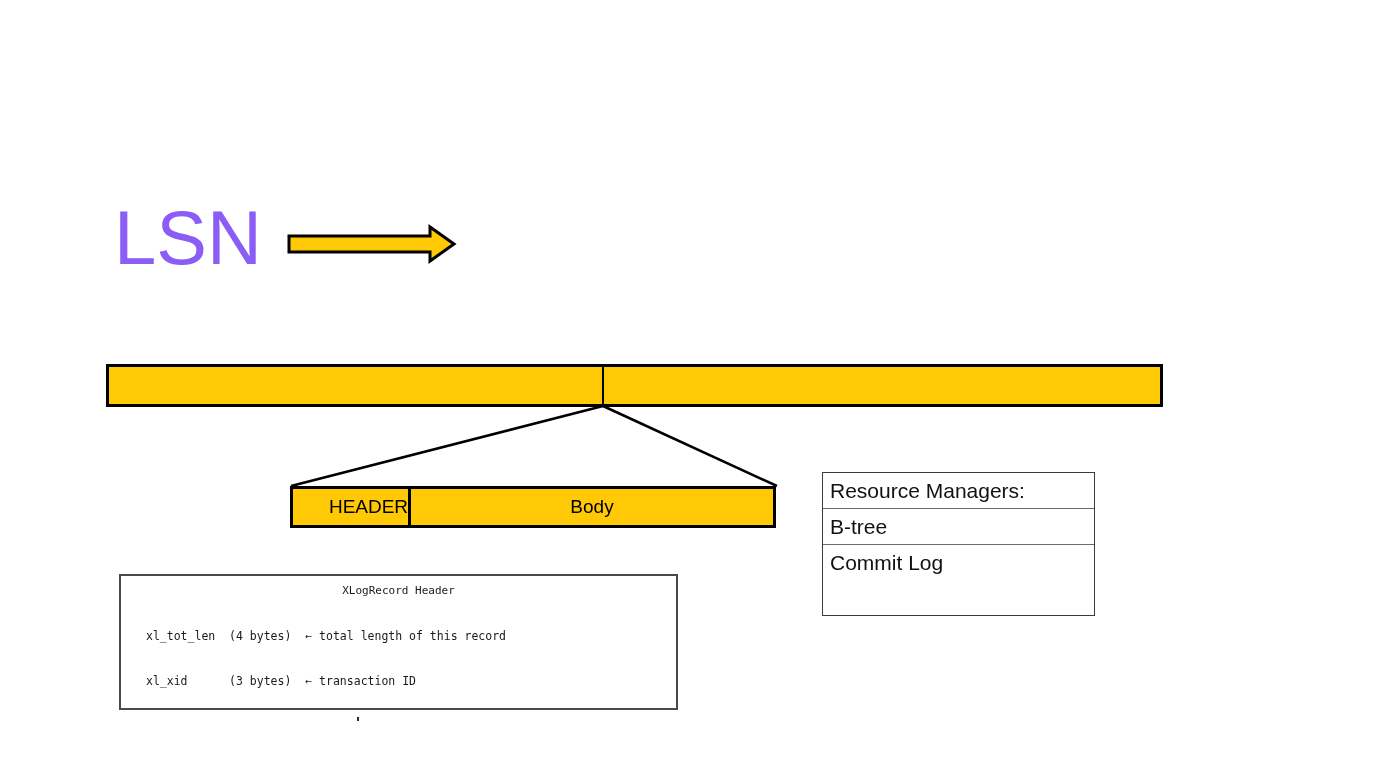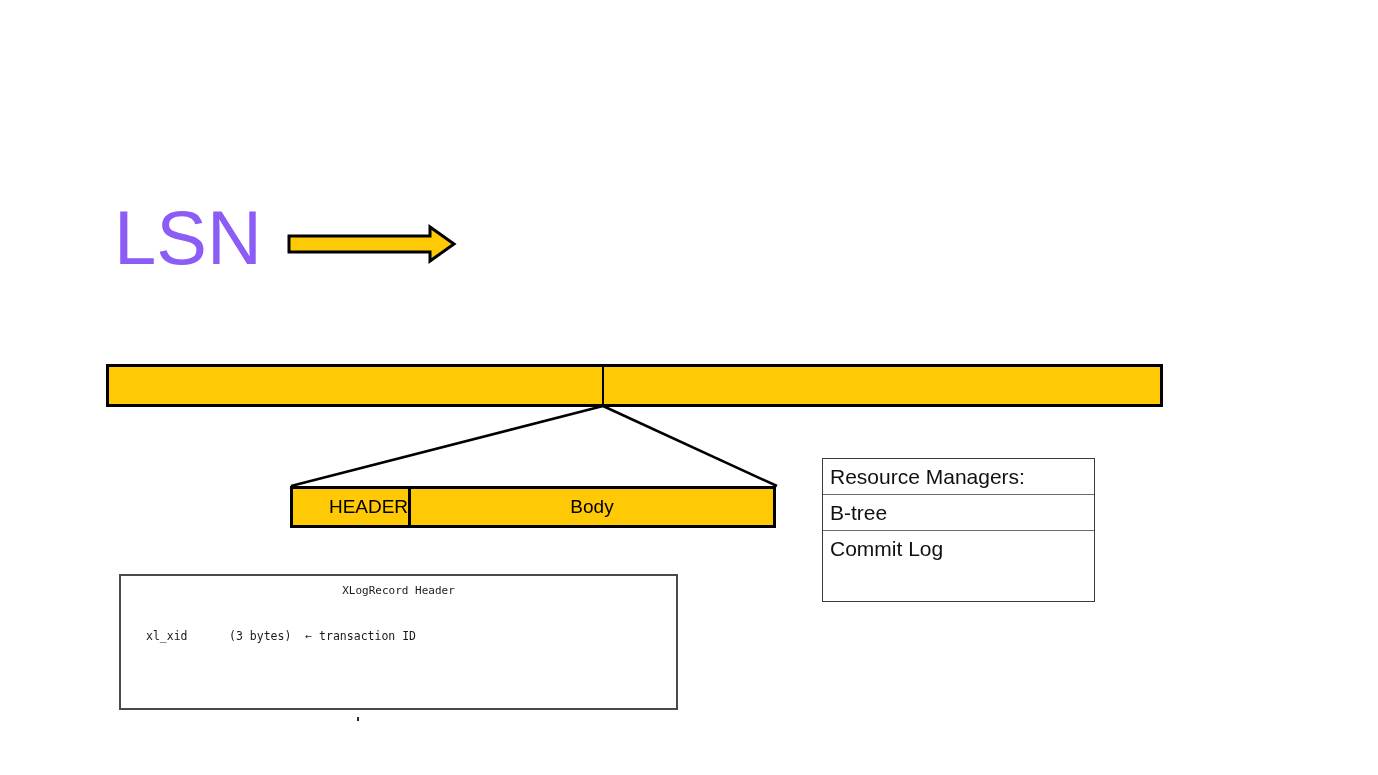--- a/index.html
+++ b/index.html
@@ -144,21 +144,21 @@
     top: 717px;
     width: 2px;
     height: 4px;
     background: #2a2a2a;
   }
 
   
   #rm-table {
     position: absolute;
     left: 822px;
-    top: 458px;
+    top: 472px;
     width: 273px;
     height: 144px;
     border: 1px solid #3c3c3c;
     box-sizing: border-box;
     background: #ffffff;
   }
   .rm-row {
     height: 36px;
     box-sizing: border-box;
     border-bottom: 1px solid #6b6b6b;
@@ -197,20 +197,21 @@
   </div>
 
   <div id="record-bar">
     <div class="record-cell" id="record-header-cell">HEADER</div>
     <div class="record-cell" id="record-body-cell">Body</div>
   </div>
 
   <div id="xlog-box">
     <div id="xlog-title">XLogRecord Header</div>
     <div id="xlog-lines">
+      <div class="xlog-line">xl_tot_len  (4 bytes)  ← total length of this record</div>
       <div class="xlog-line">xl_xid      (3 bytes)  ← transaction ID</div>
       
       
       
       
       
     </div>
   </div>
   <div id="xlog-dot"></div>
 

